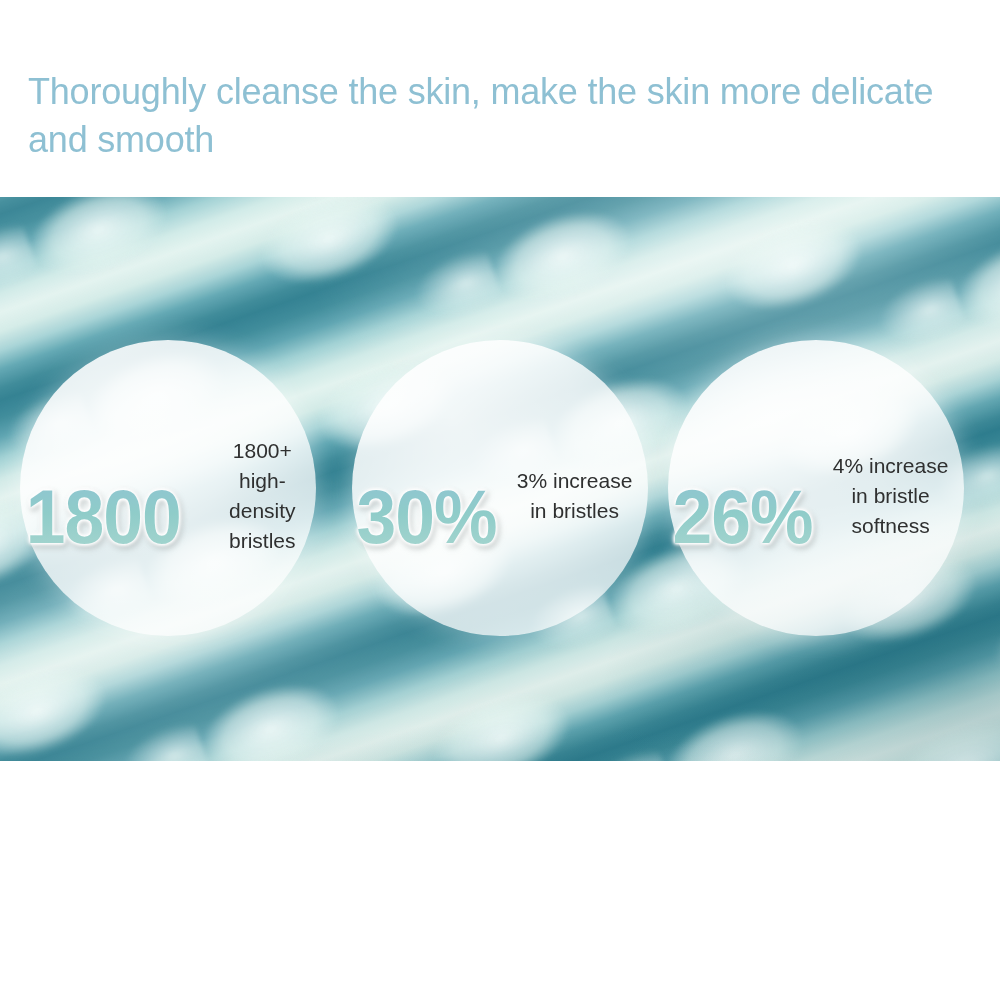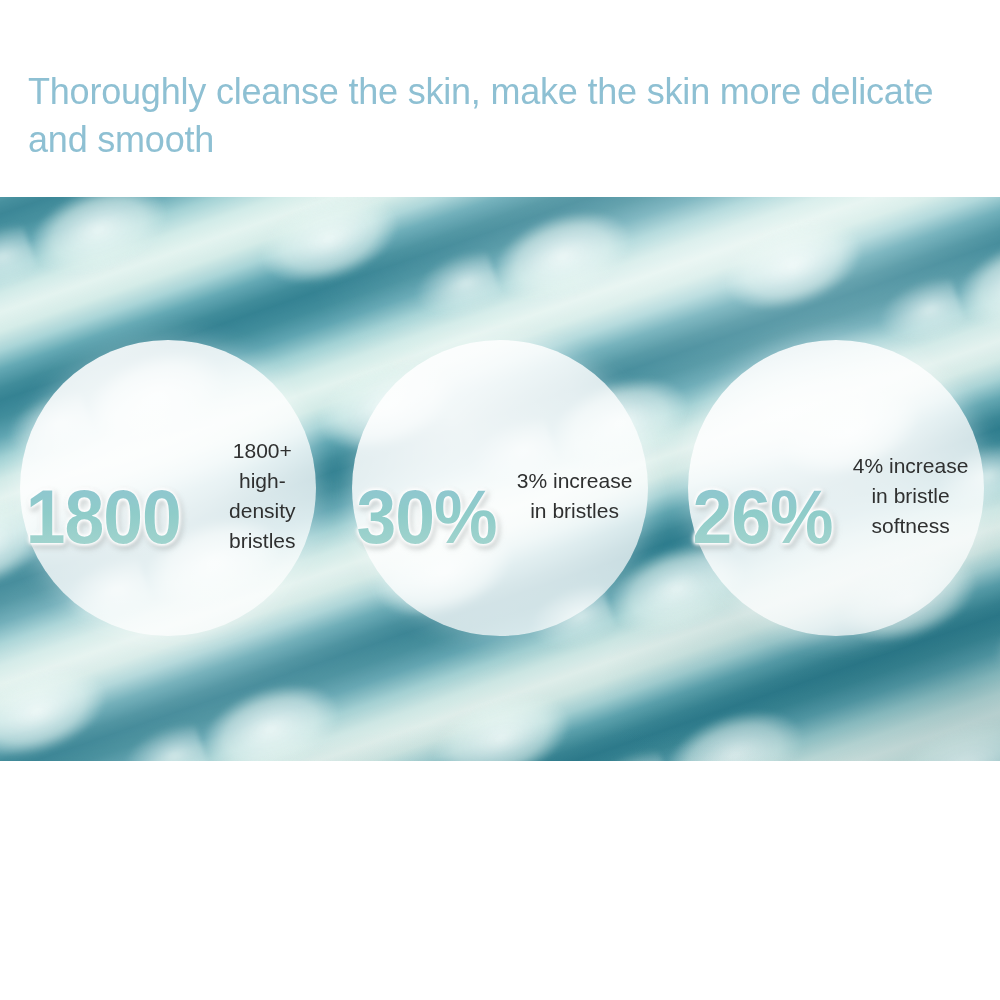--- a/index.html
+++ b/index.html
@@ -139,21 +139,21 @@
     background:
       radial-gradient(circle at 34% 26%, rgba(255,255,255,0.93) 0%, rgba(255,255,255,0.86) 42%, rgba(255,255,255,0.74) 78%, rgba(255,255,255,0.66) 100%);
     box-shadow: 0 0 26px rgba(255,255,255,0.35);
     display: flex;
     flex-direction: row;
     align-items: center;
     justify-content: flex-start;
   }
   .stat-1 { left: 20px; }
   .stat-2 { left: 352px; }
-  .stat-3 { left: 688px; }
+  .stat-3 { left: 668px; }
 
   .stat-number {
     margin-top: 58px;
     font-family: "Liberation Sans", sans-serif;
     font-weight: 700;
     font-size: 76px;
     line-height: 80px;
     letter-spacing: -1px;
     color: #8CC8C8;
     background: linear-gradient(180deg, #8FC4D2 0%, #8FCCC9 45%, #A7D6CF 100%);

